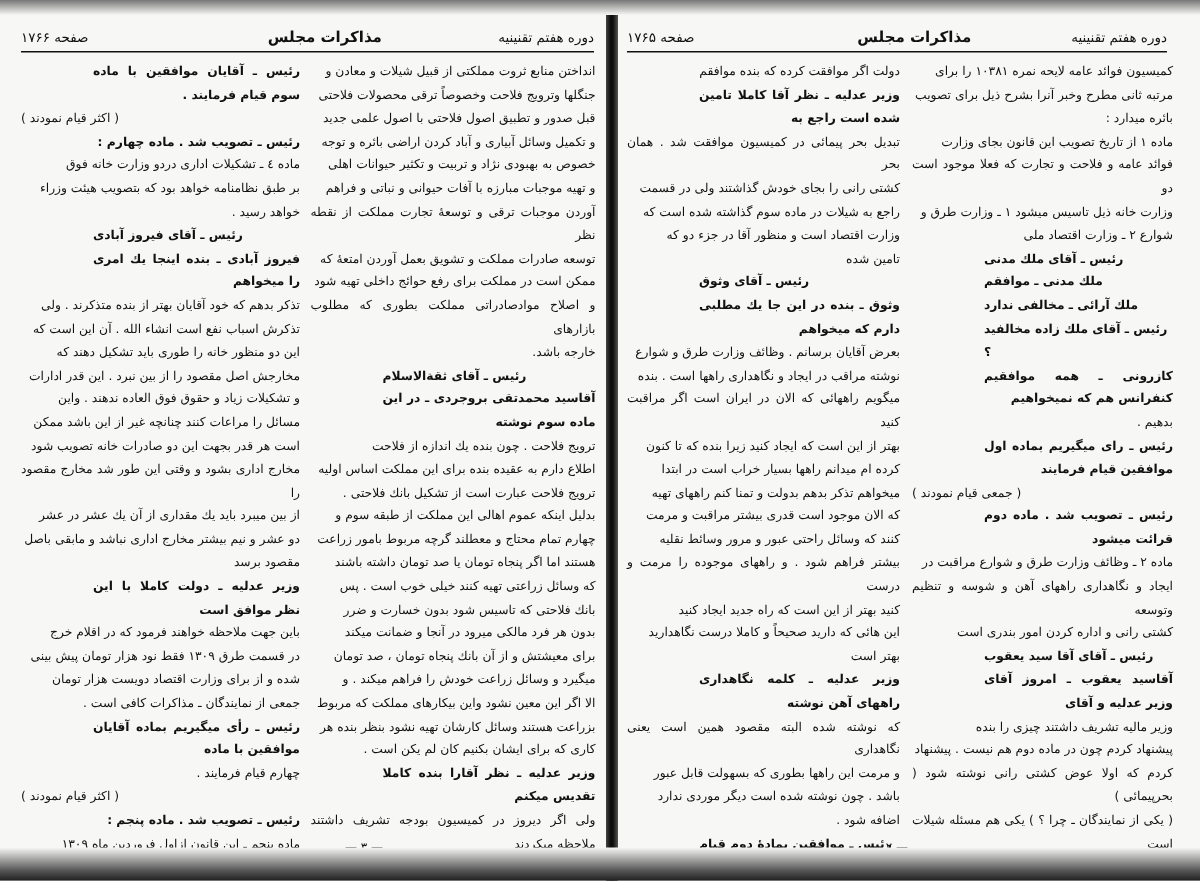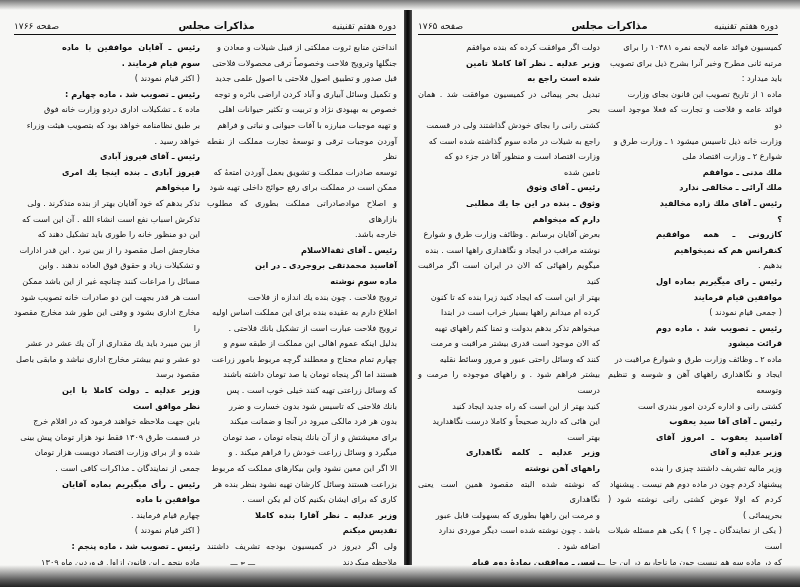--- a/index.html
+++ b/index.html
@@ -34,21 +34,21 @@
   .header .h-title { font-weight:bold; font-size:10px;margin-left:42px; }
   .col {
     position:absolute; top:40px; direction:rtl; text-align:justify;
     font-size:8.2px; line-height:15.6px; color:#111;
   }
   .page.left .col.c-right { left:207px; width:190px; }
   .page.left .col.c-left { left:14px; width:186px; }
   .page.right .col.c-right { left:196px; width:174px; }
   .page.right .col.c-left { left:6px; width:182px; }
   .col p { margin:0; }
-  .col .center { text-align:right; }
+  .col .center { text-align:left; }
   .col .speaker { font-weight:bold;margin-left:48px; }
   .folio { position:absolute; top:560px; font-size:8px; color:#111; }
   .page.left .folio { left:230px; }
   .page.right .folio { left:168px; }
 </style>
 </head>
 <body>
 
 <div class="spread">
 
@@ -135,25 +135,26 @@
   <div class="page right">
     <div class="header">
       <span>دوره هفتم تقنینیه</span>
       <span class="h-title">مذاکرات مجلس</span>
       <span>صفحه ۱۷۶۵</span>
     </div>
 
     <div class="col c-right">
       <p>کمیسیون فوائد عامه لایحه نمره ۱۰۳۸۱ را برای</p>
       <p>مرتبه ثانی مطرح وخبر آنرا بشرح ذیل برای تصویب</p>
-      <p>باید میدارد :</p>
+      <p>بائره میدارد :</p>
       <p>ماده ۱ از تاریخ تصویب این قانون بجای وزارت</p>
       <p>فوائد عامه و فلاحت و تجارت که فعلا موجود است دو</p>
       <p>وزارت خانه ذیل تاسیس میشود ۱ ـ وزارت طرق و</p>
       <p>شوارع ۲ ـ وزارت اقتصاد ملی</p>
+      <p class="center speaker">رئیس ـ آقای ملك مدنی</p>
       <p class="center speaker">ملك مدنی ـ موافقم</p>
       <p class="center speaker">ملك آرائی ـ مخالفی ندارد</p>
       <p class="center speaker">رئیس ـ آقای ملك زاده مخالفید ؟</p>
       <p class="speaker">کازرونی ـ همه موافقیم کنفرانس هم که نمیخواهیم</p>
       <p>بدهیم .</p>
       <p class="speaker">رئیس ـ رای میگیریم بماده اول موافقین قیام فرمایند</p>
       <p class="center">( جمعی قیام نمودند )</p>
       <p class="speaker">رئیس ـ تصویب شد . ماده دوم قرائت میشود</p>
       <p>ماده ۲ ـ وظائف وزارت طرق و شوارع مراقبت در</p>
       <p>ایجاد و نگاهداری راههای آهن و شوسه و تنظیم وتوسعه</p>

